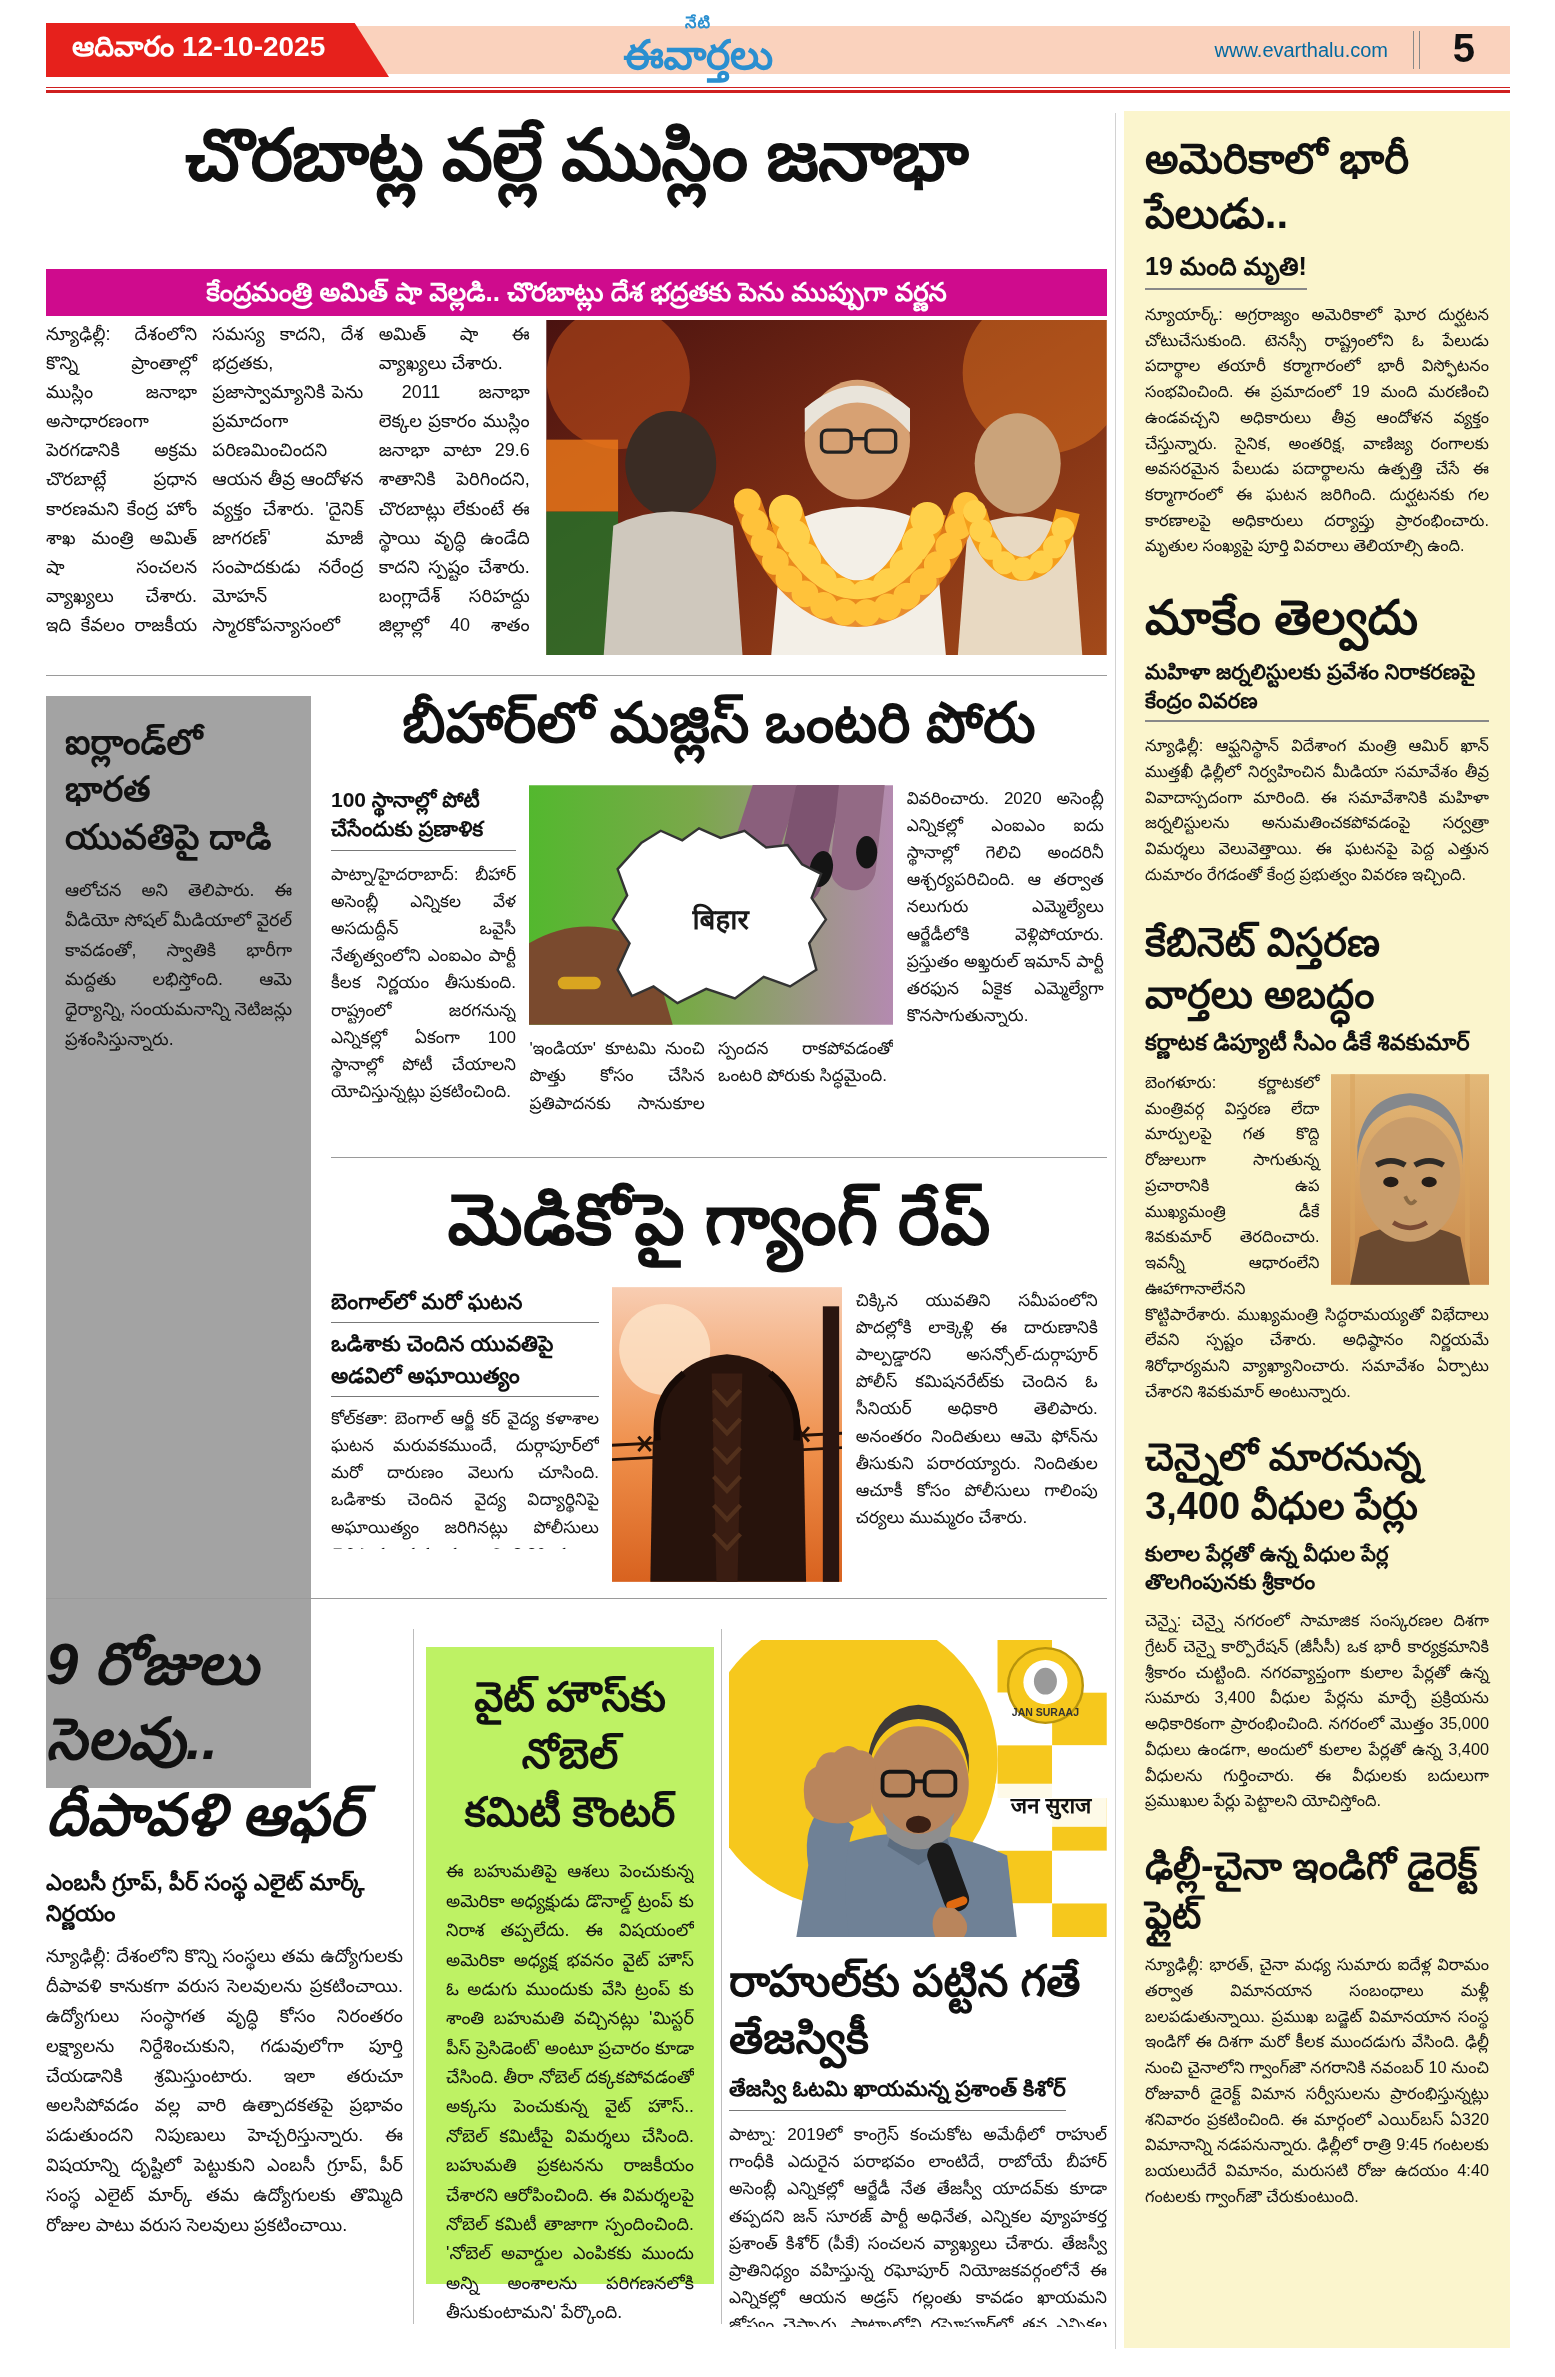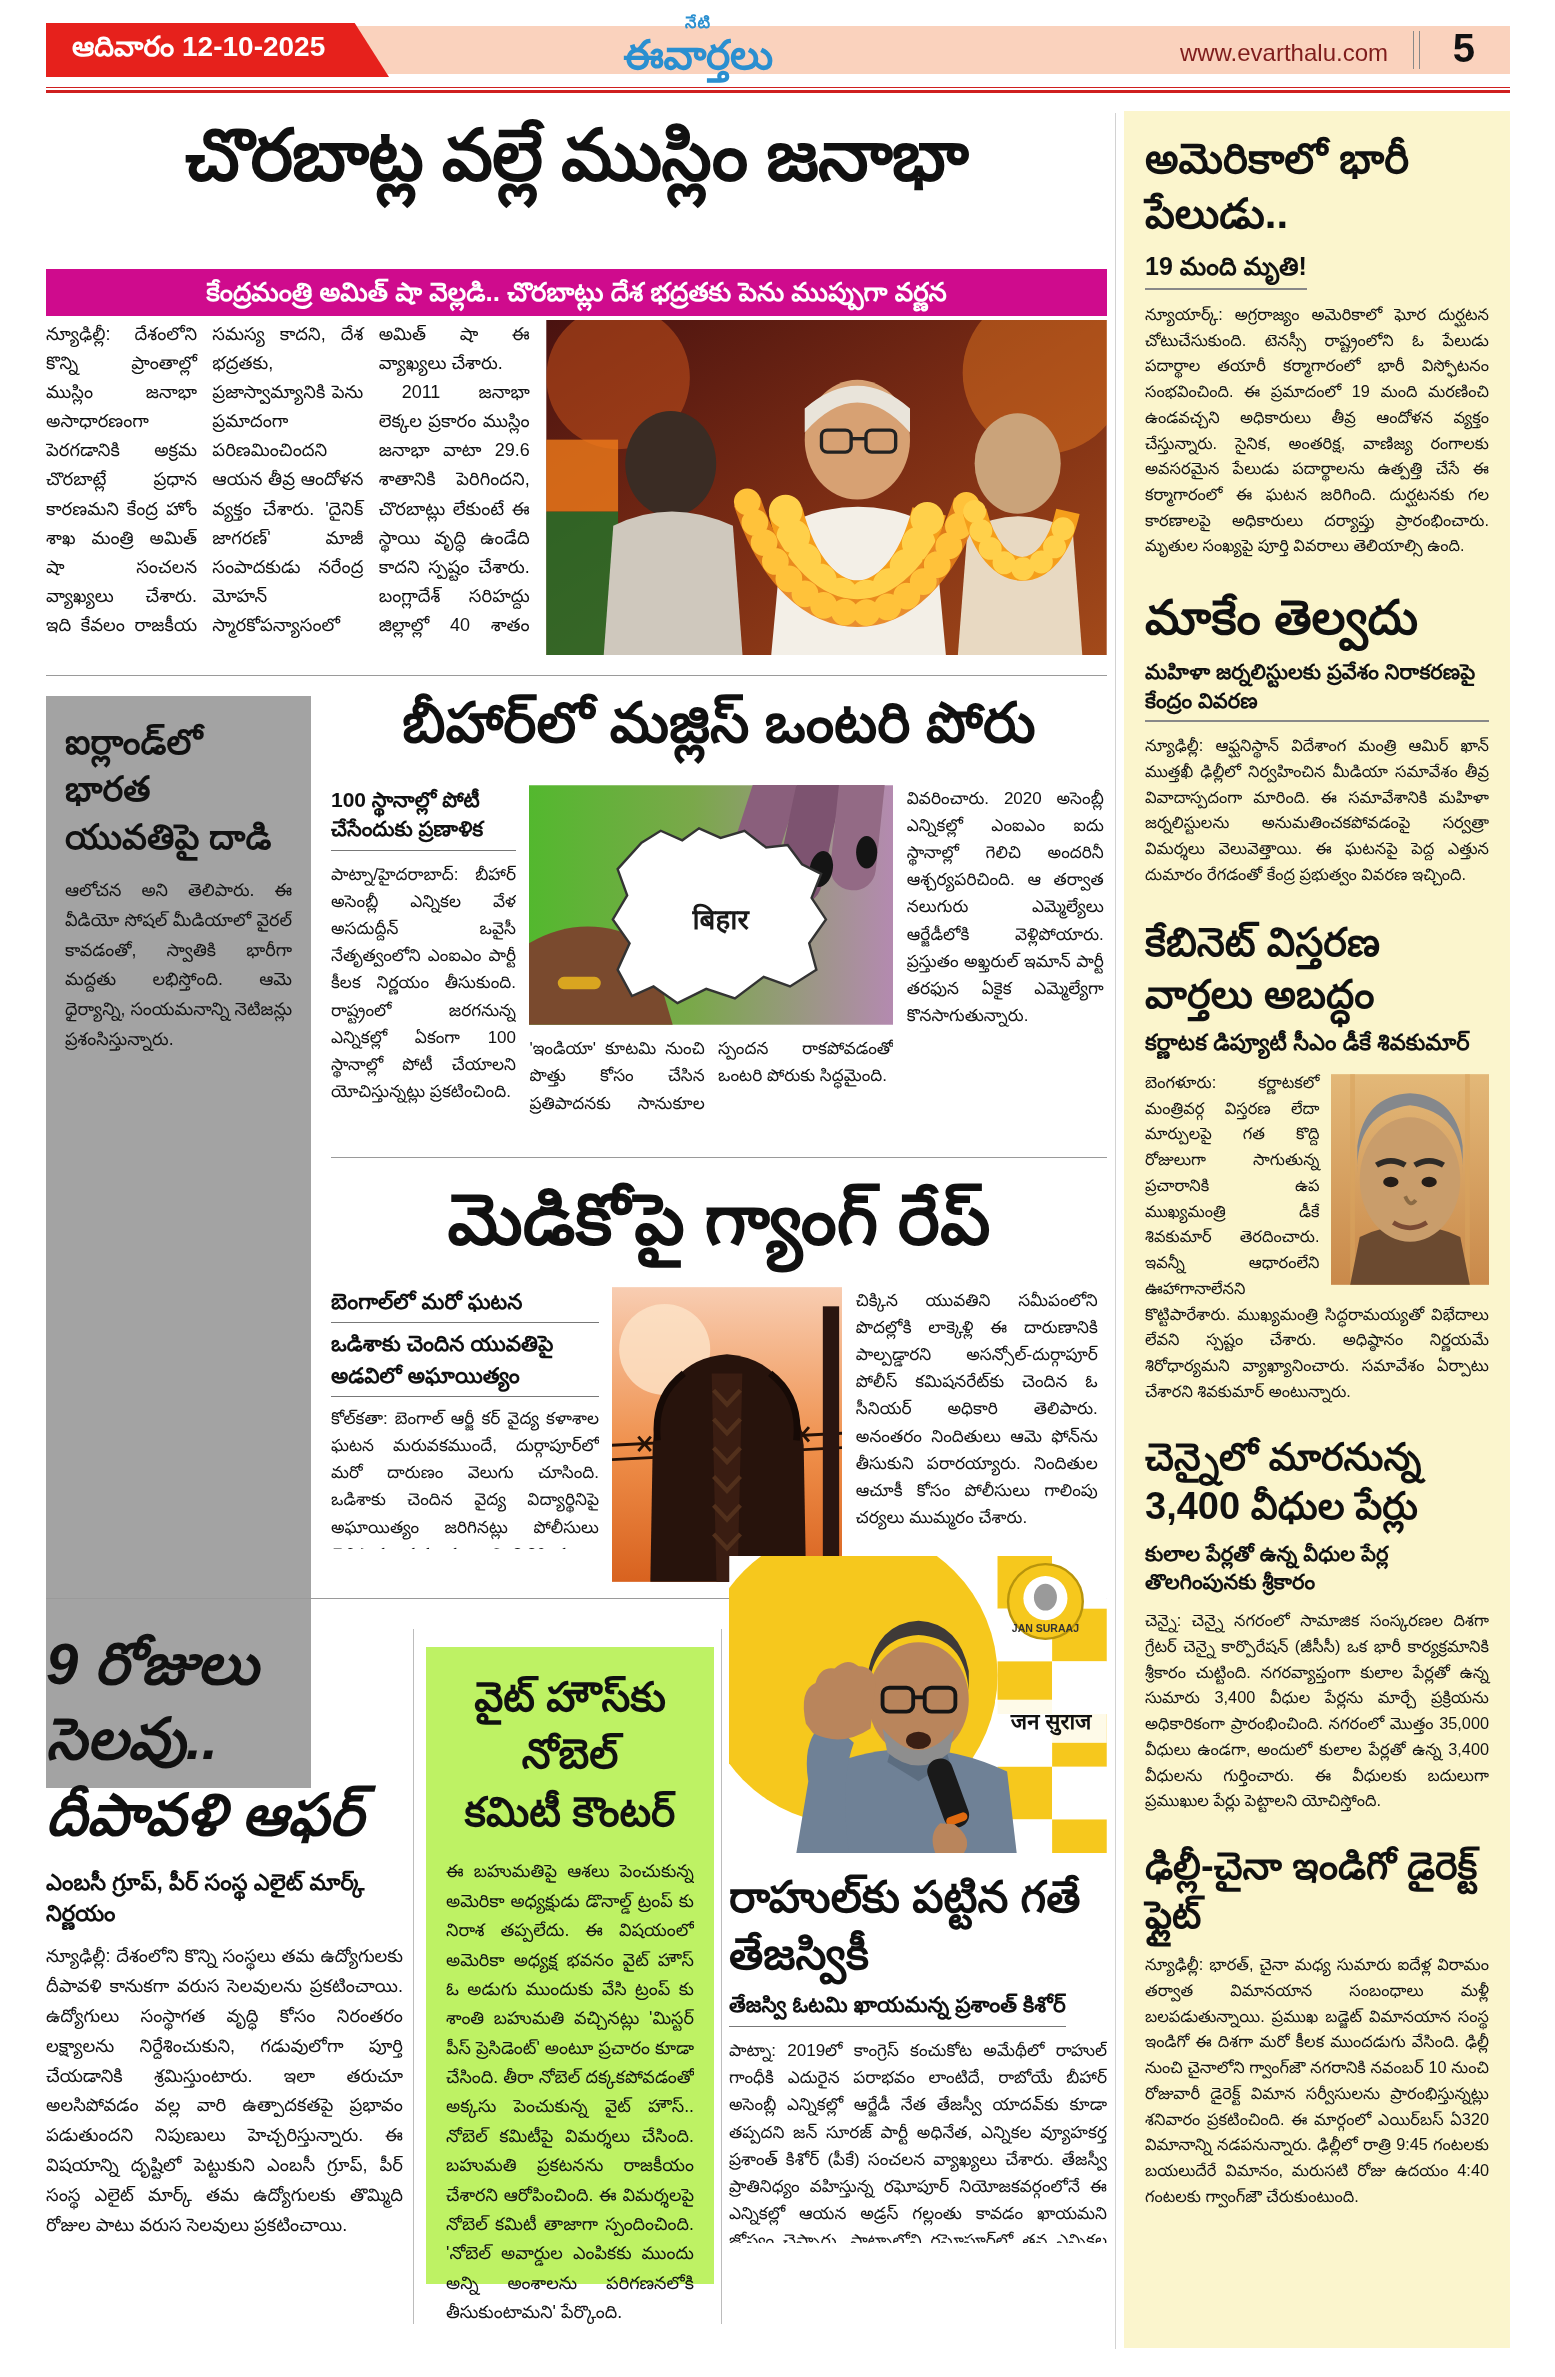--- a/index.html
+++ b/index.html
@@ -16,21 +16,21 @@
   .mh-peach { position:absolute; left:249px; top:2.9px; right:0; bottom:2.9px; background:#fad2bd; }
   .mh-red {
     position:absolute; left:0; top:0; width:343px; height:54px; background:#e6211c;
     clip-path:polygon(0 0, 90% 0, 100% 100%, 0 100%);
     display:flex; align-items:center; padding-left:26px;
     color:#fff; font-size:28px; font-weight:700;
   }
   .mh-logo { position:absolute; left:537px; top:-9.6px; width:230px; text-align:center; color:#2a8fd0; }
   .mh-logo-pre { display:block; font-size:16.3px; font-weight:700; margin-bottom:-4.8px; letter-spacing:1px; }
   .mh-logo-main { display:block; font-size:41px; font-weight:800; letter-spacing:-0.5px; }
-  .mh-site { position:absolute; right:122px; top:16.3px; font-size:24px; color:#7f1d1d; text-decoration:none; }
+  .mh-site { position:absolute; right:122px; top:16.3px; font-size:20px; color:#0369a1; text-decoration:none; }
   .mh-div1 { position:absolute; right:96px; top:7.7px; height:38px; border-left:1.4px solid #888; }
   .mh-div2 { position:absolute; right:90px; top:7.7px; height:38px; border-left:1.4px solid #888; }
   .mh-page { position:absolute; right:35px; top:2.9px; font-size:40px; font-weight:800; color:#111; }
   #redrule { left:46px; top:87px; width:1464px; height:5.8px;
     border-top:1.9px solid #cf1f1f; border-bottom:3.8px solid #cf1f1f; }
 
   
   .hrule { border-top:1.9px solid #9a9a9a; height:0; }
   .vrule { border-left:1.4px solid #bcbcbc; width:0; }
 
@@ -84,21 +84,21 @@
   .dw-headline { font-size:58px; font-weight:800; line-height:1.3;font-style:italic; }
   .dw-kicker { margin-top:14.4px; font-size:22.5px; font-weight:700; line-height:1.4; }
   .dw-body { margin-top:12.5px; font-size:18px; line-height:1.66; height:450px; overflow:hidden; }
 
   #vline1 { left:413px; top:1629px; height:695px; }
   #whitehouse { left:426px; top:1647px; width:288px; height:637px; background:#bef264; padding:22px 20px; }
   .wh-headline { font-size:41px; font-weight:800; text-align:center; line-height:1.4; }
   .wh-body { margin-top:16.3px; font-size:17.7px; line-height:1.66; height:518px; overflow:hidden; }
 
   #vline2 { left:721px; top:1629px; height:695px; }
-  #tejaswi { left:729px; top:1556px; width:378px; height:709px; overflow:hidden; }
+  #tejaswi { left:729px; top:1640px; width:378px; height:709px; overflow:hidden; }
   .tj-headline { margin-top:12.5px; font-size:44px; font-weight:800; line-height:1.3; }
   .tj-kicker { margin-top:7.7px; font-size:21.6px; font-weight:700; display:inline-block;
     border-bottom:1.9px solid #777; padding-bottom:5.8px; line-height:1.4; }
   .tj-body { margin-top:10.5px; font-size:17px; line-height:1.6; height:206px; overflow:hidden; }
 
   
   #vline3 { left:1115px; top:113px; height:2236px; border-left:1.4px solid #d2d2d2; }
   #sidebar { left:1124px; top:111px; width:386px; height:2237px; background:#fbf5cd;
     padding:21px 21px; overflow:hidden; }
   .sb-art { margin-bottom:28px; }

